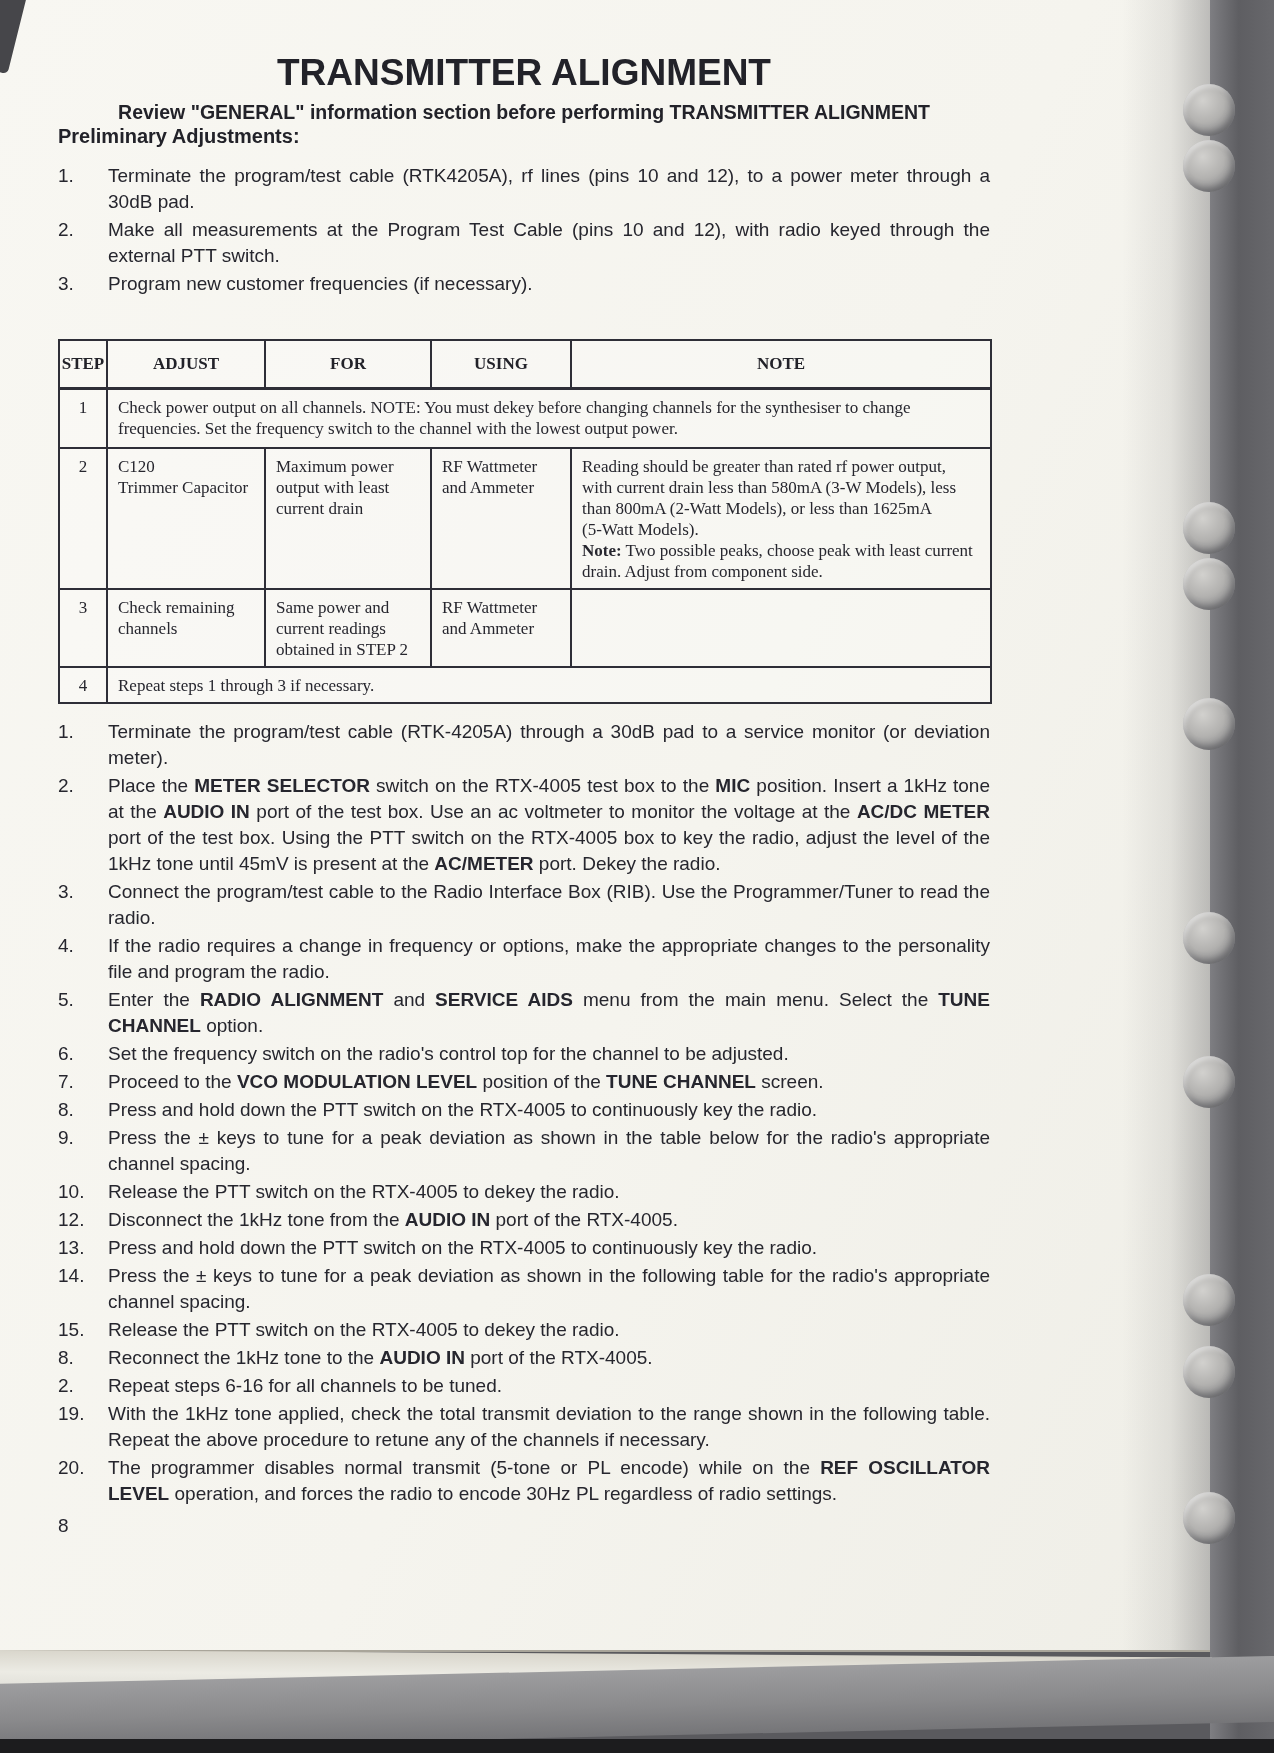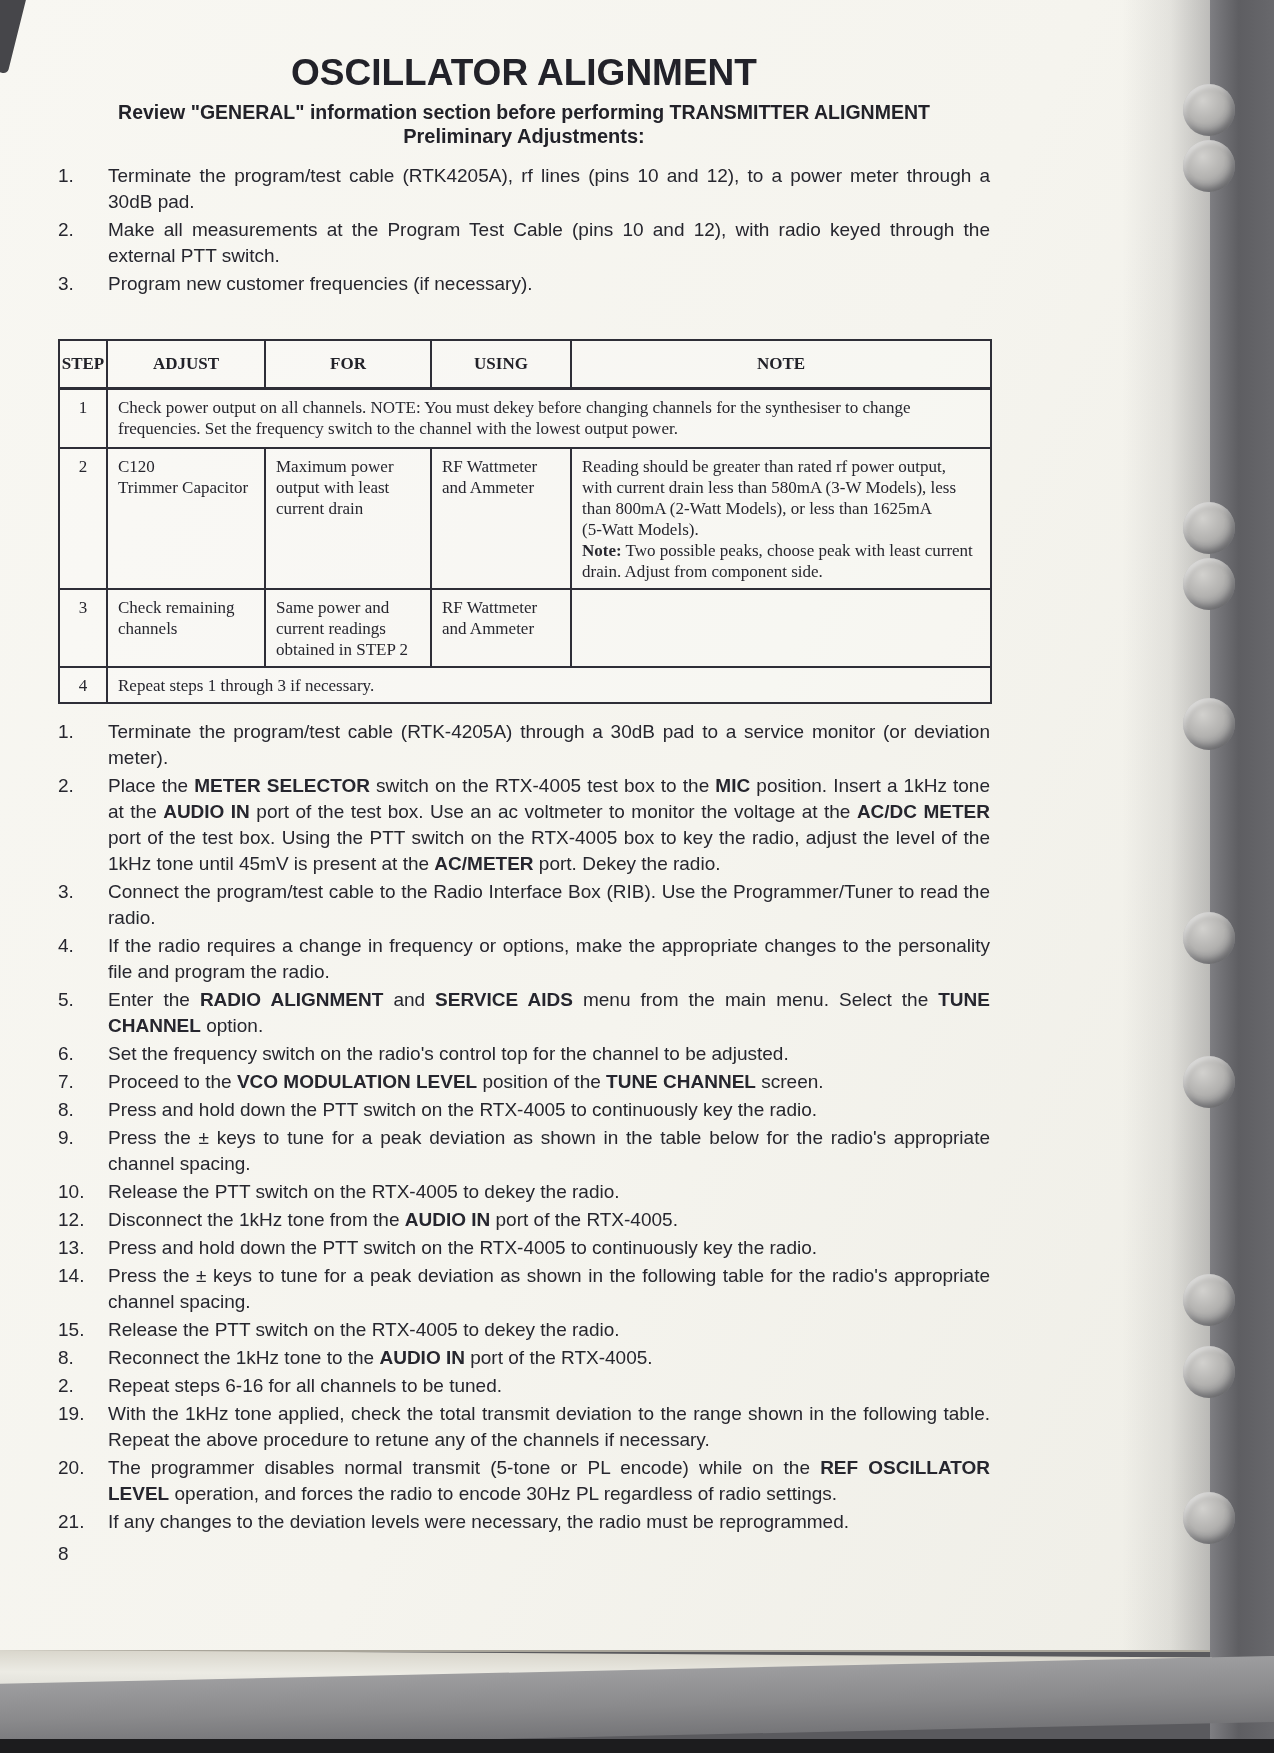--- a/index.html
+++ b/index.html
@@ -35,21 +35,21 @@
   .bottom-dark{position:absolute;left:0;top:1739px;width:1274px;height:14px;z-index:6;background:#1c1c1e;}
 
   
   .content{position:relative;z-index:2;width:932px;margin-left:58px;color:#26262e;}
   .b{font-weight:bold;}
 
   h1.title{margin:0;padding-top:52px;font-size:37px;line-height:42px;font-weight:bold;
     text-align:center;letter-spacing:0px;color:#222229;}
   h2.subtitle{margin:6px 0 0 0;font-size:19.5px;line-height:24px;font-weight:bold;text-align:center;color:#222229;}
   h3.sect{margin:0;font-size:20px;line-height:24px;font-weight:bold;color:#222229;}
-  .sect-prelim{margin-top:27px;text-align:center;}
+  .sect-prelim{margin-top:27px;}
   .sect-dev{margin-top:33px;}
 
   .numlist{margin-top:15px;}
   .li{display:flex;margin-bottom:2px;}
   .li .num{flex:0 0 38px;font-size:19px;line-height:26px;}
   .li .txt{flex:1;font-size:19px;line-height:26px;text-align:justify;margin-left:12px;}
 
   
   table.altable{margin-top:42px;width:932px;table-layout:fixed;border-collapse:collapse;
     border:2px solid #2e2e37;background:rgba(255,255,255,0.25);font-family:Liberation Serif, serif;}
@@ -71,21 +71,21 @@
   .pagenum{margin-top:6px;font-size:19px;line-height:26px;}
 </style>
 </head>
 <body>
 
 <div class="scan">
   <div class="spine"></div>
   <div class="paper">
     <div class="corner-sliver"></div>
     <div class="content">
-      <h1 class="title">OSCILLATOR ALIGNMENT</h1>
+      <h1 class="title">TRANSMITTER ALIGNMENT</h1>
       <h2 class="subtitle">Review "GENERAL" information section before performing TRANSMITTER ALIGNMENT</h2>
 
       <h3 class="sect sect-prelim">Preliminary Adjustments:</h3>
       <div class="numlist" id="prelim-list">
           <div class="li">
             <span class="num">1.</span>
             <div class="txt"><span>Terminate the program/test cable (RTK4205A), rf lines (pins 10 and 12), to a power meter through a 30dB pad.</span></div>
           </div>
           <div class="li">
             <span class="num">2.</span>
@@ -209,24 +209,20 @@
             <div class="txt"><span>Repeat steps 6-16 for all channels to be tuned.</span></div>
           </div>
           <div class="li">
             <span class="num">19.</span>
             <div class="txt"><span>With the 1kHz tone applied, check the total transmit deviation to the range shown in the following table. Repeat the above procedure to retune any of the channels if necessary.</span></div>
           </div>
           <div class="li">
             <span class="num">20.</span>
             <div class="txt"><span>The programmer disables normal transmit (5-tone or PL encode) while on the </span><span class="b">REF OSCILLATOR LEVEL</span><span> operation, and forces the radio to encode 30Hz PL regardless of radio settings.</span></div>
           </div>
-          <div class="li">
-            <span class="num">21.</span>
-            <div class="txt"><span>If any changes to the deviation levels were necessary, the radio must be reprogrammed.</span></div>
-          </div>
         </div>
 
       <div class="pagenum">8</div>
     </div>
   </div>
   <div class="spine-shadow"></div>
 
   <div class="hole" style="top:84px"></div>
   <div class="hole" style="top:140px"></div>
   <div class="hole" style="top:502px"></div>

